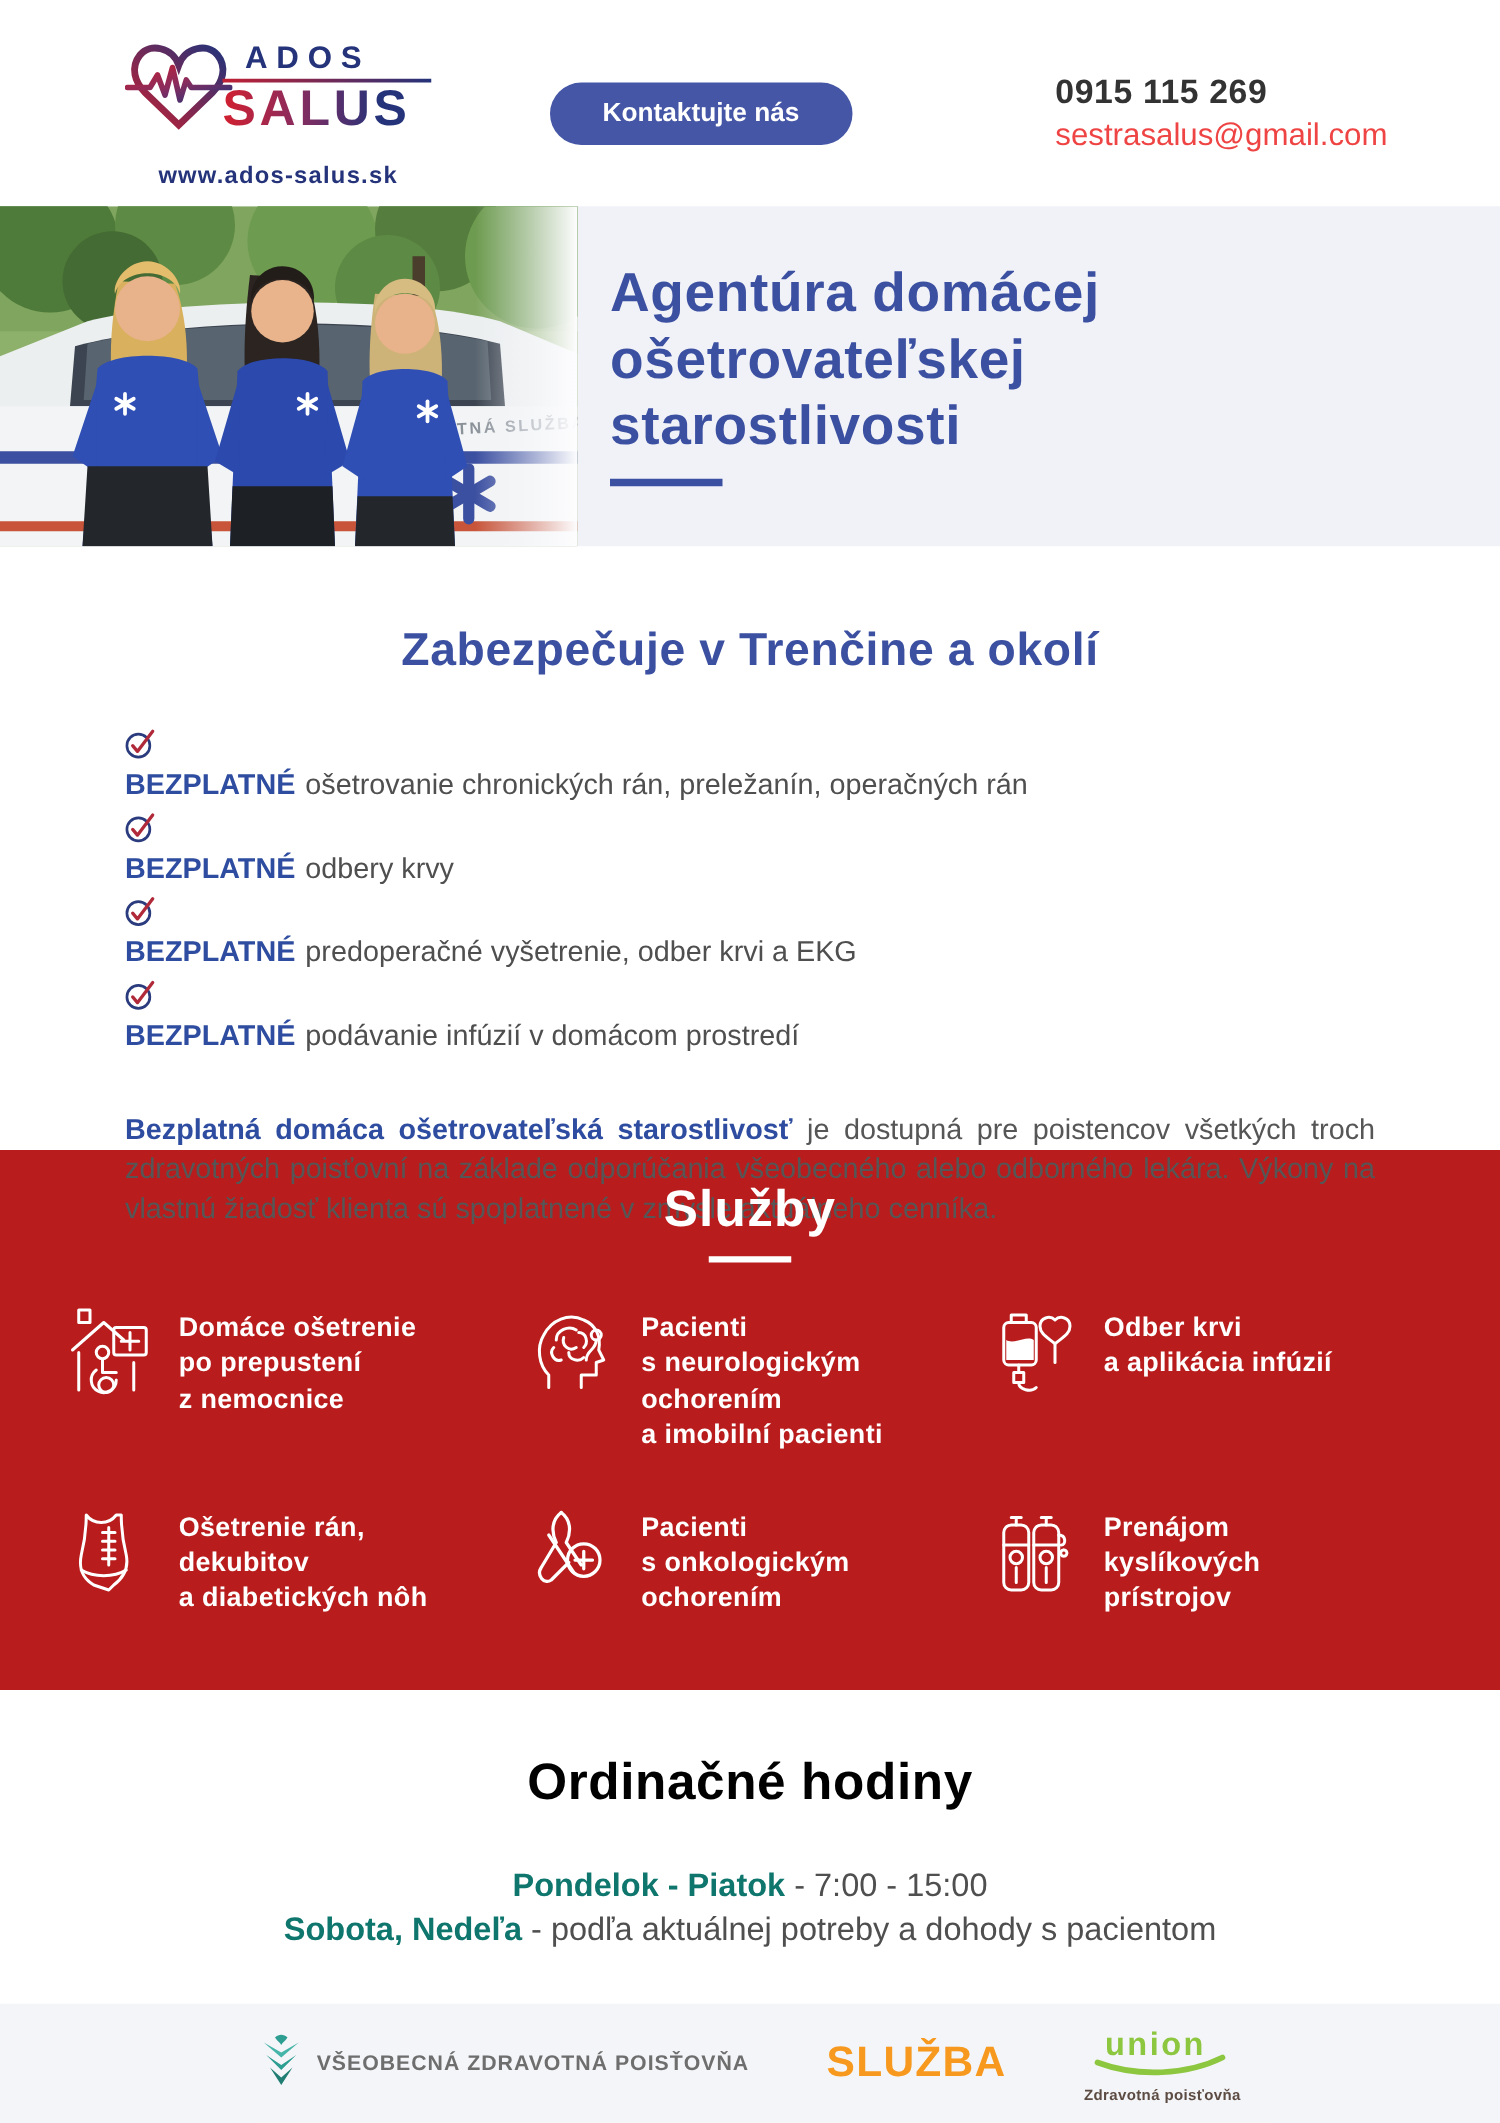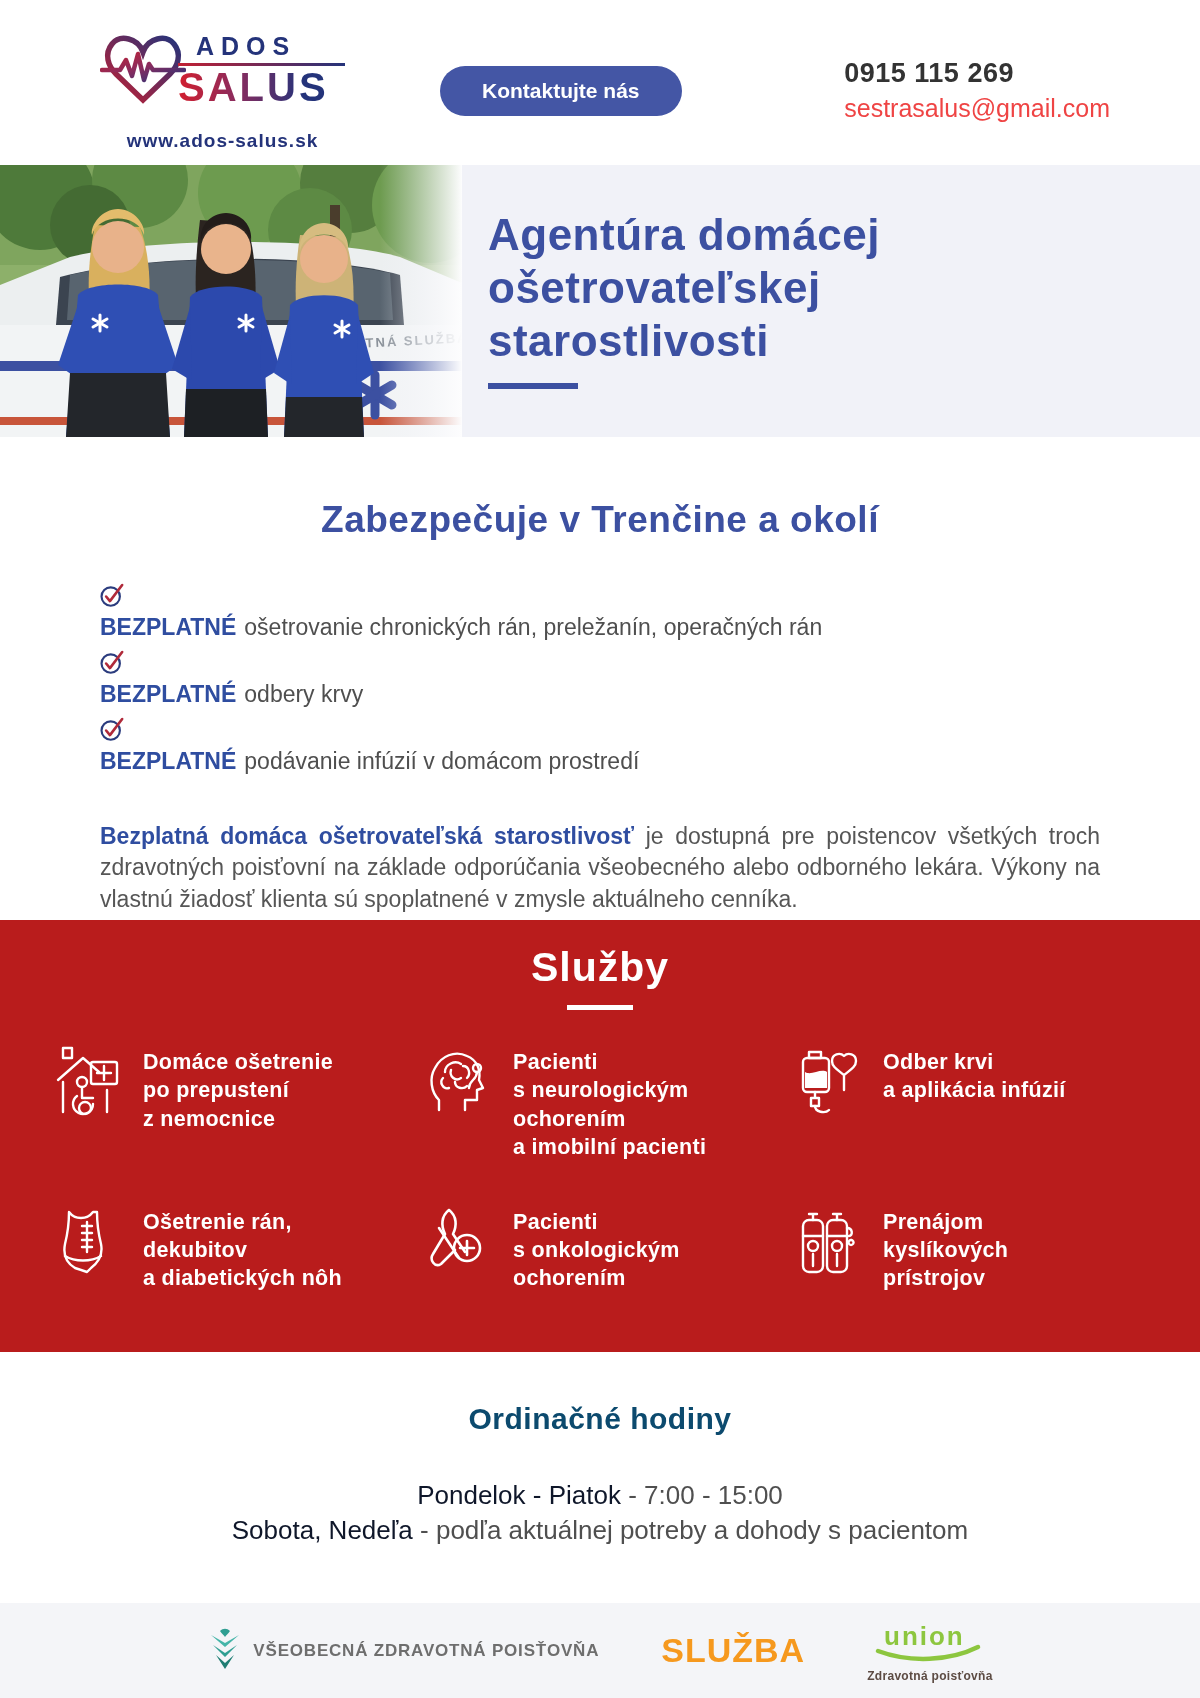--- a/index.html
+++ b/index.html
@@ -45,23 +45,23 @@
   .services { height:432px; background:#b91c1c; padding-top:24px; }
   .svc-heading { text-align:center; font-size:41px; font-weight:800; color:#ffffff; letter-spacing:1px; }
   .svc-underline { width:66px; height:5px; background:#ffffff; margin:14px auto 0 auto; }
   .svc-grid { display:grid; grid-template-columns:1fr 1fr 1fr; column-gap:10px; row-gap:44px; padding:36px 45px 0 55px; }
   .svc-item { display:flex; align-items:flex-start; }
   .svc-icon { flex:none; width:66px; margin-right:22px; }
   .svc-text { font-size:21.5px; font-weight:800; color:#ffffff; line-height:1.32; white-space:pre-line; letter-spacing:0.3px; padding-top:2px; }
 
   
   .hours { height:251px; padding-top:50px; text-align:center; }
-  .hours-heading { font-size:30px; font-weight:800; color:#0c4a6e; letter-spacing:0.5px; }
+  .hours-heading { font-size:41px; font-weight:800; color:#000000; letter-spacing:0.5px; }
   .hours-rows { margin-top:42px; font-size:26px; line-height:1.35; color:#4f4f4f; }
-  .hours-bold { font-weight:400; color:#0f172a; }
+  .hours-bold { font-weight:700; color:#0f766e; }
 
   
   .footer { height:95px; background:#f4f5f8; display:flex; align-items:center; justify-content:center; gap:62px; }
   .ins-logo { display:flex; align-items:center; }
   .vzp-text { font-size:17px; color:#6e6e6e; letter-spacing:0.8px; margin-left:10px; font-weight:bold; }
   .dovera-text { font-size:34px; font-weight:800; color:#f6991e; letter-spacing:1px; }
   .union-block { text-align:center; position:relative; top:2px; }
   .union-sub { font-size:12px; font-weight:bold; color:#5c4b43; margin-top:2px; letter-spacing:0.3px; }
 </style>
 </head>
@@ -218,20 +218,29 @@
         </span>
         <span><span class="cov-bold">BEZPLATNÉ</span><span>odbery krvy</span></span>
       </div>
       <div class="cov-item">
         <span class="cov-check">
           <svg width="26" height="28" viewBox="0 0 34 36">
               <circle cx="14" cy="20" r="12" fill="none" stroke="#2b3c7e" stroke-width="2.8"></circle>
               <path d="M8 20 L13 26 L29 5" fill="none" stroke="#b02a3a" stroke-width="3.4" stroke-linecap="round" stroke-linejoin="round"></path>
             </svg>
         </span>
+        <span><span class="cov-bold">BEZPLATNÉ</span><span>predoperačné vyšetrenie, odber krvi a EKG</span></span>
+      </div>
+      <div class="cov-item">
+        <span class="cov-check">
+          <svg width="26" height="28" viewBox="0 0 34 36">
+              <circle cx="14" cy="20" r="12" fill="none" stroke="#2b3c7e" stroke-width="2.8"></circle>
+              <path d="M8 20 L13 26 L29 5" fill="none" stroke="#b02a3a" stroke-width="3.4" stroke-linecap="round" stroke-linejoin="round"></path>
+            </svg>
+        </span>
         <span><span class="cov-bold">BEZPLATNÉ</span><span>podávanie infúzií v domácom prostredí</span></span>
       </div>
     </div>
     <div class="cov-para">
       <span class="cov-para-bold">Bezplatná domáca ošetrovateľská starostlivosť</span><span> je dostupná pre poistencov všetkých troch zdravotných poisťovní na základe odporúčania všeobecného alebo odborného lekára. Výkony na vlastnú žiadosť klienta sú spoplatnené v zmysle aktuálneho cenníka.</span>
     </div>
   </div>
 
   <div class="services">
     <div class="svc-heading">Služby</div>

